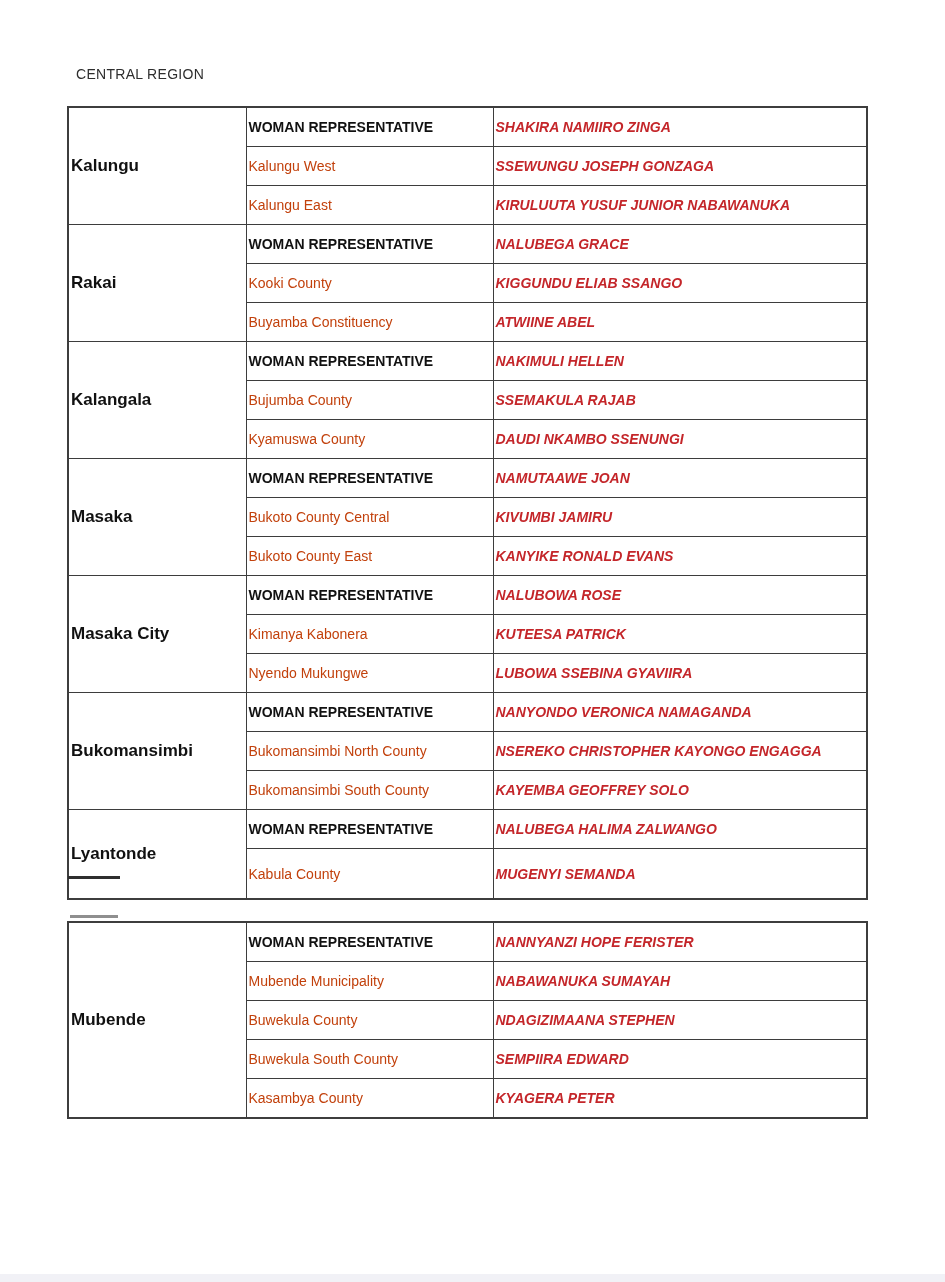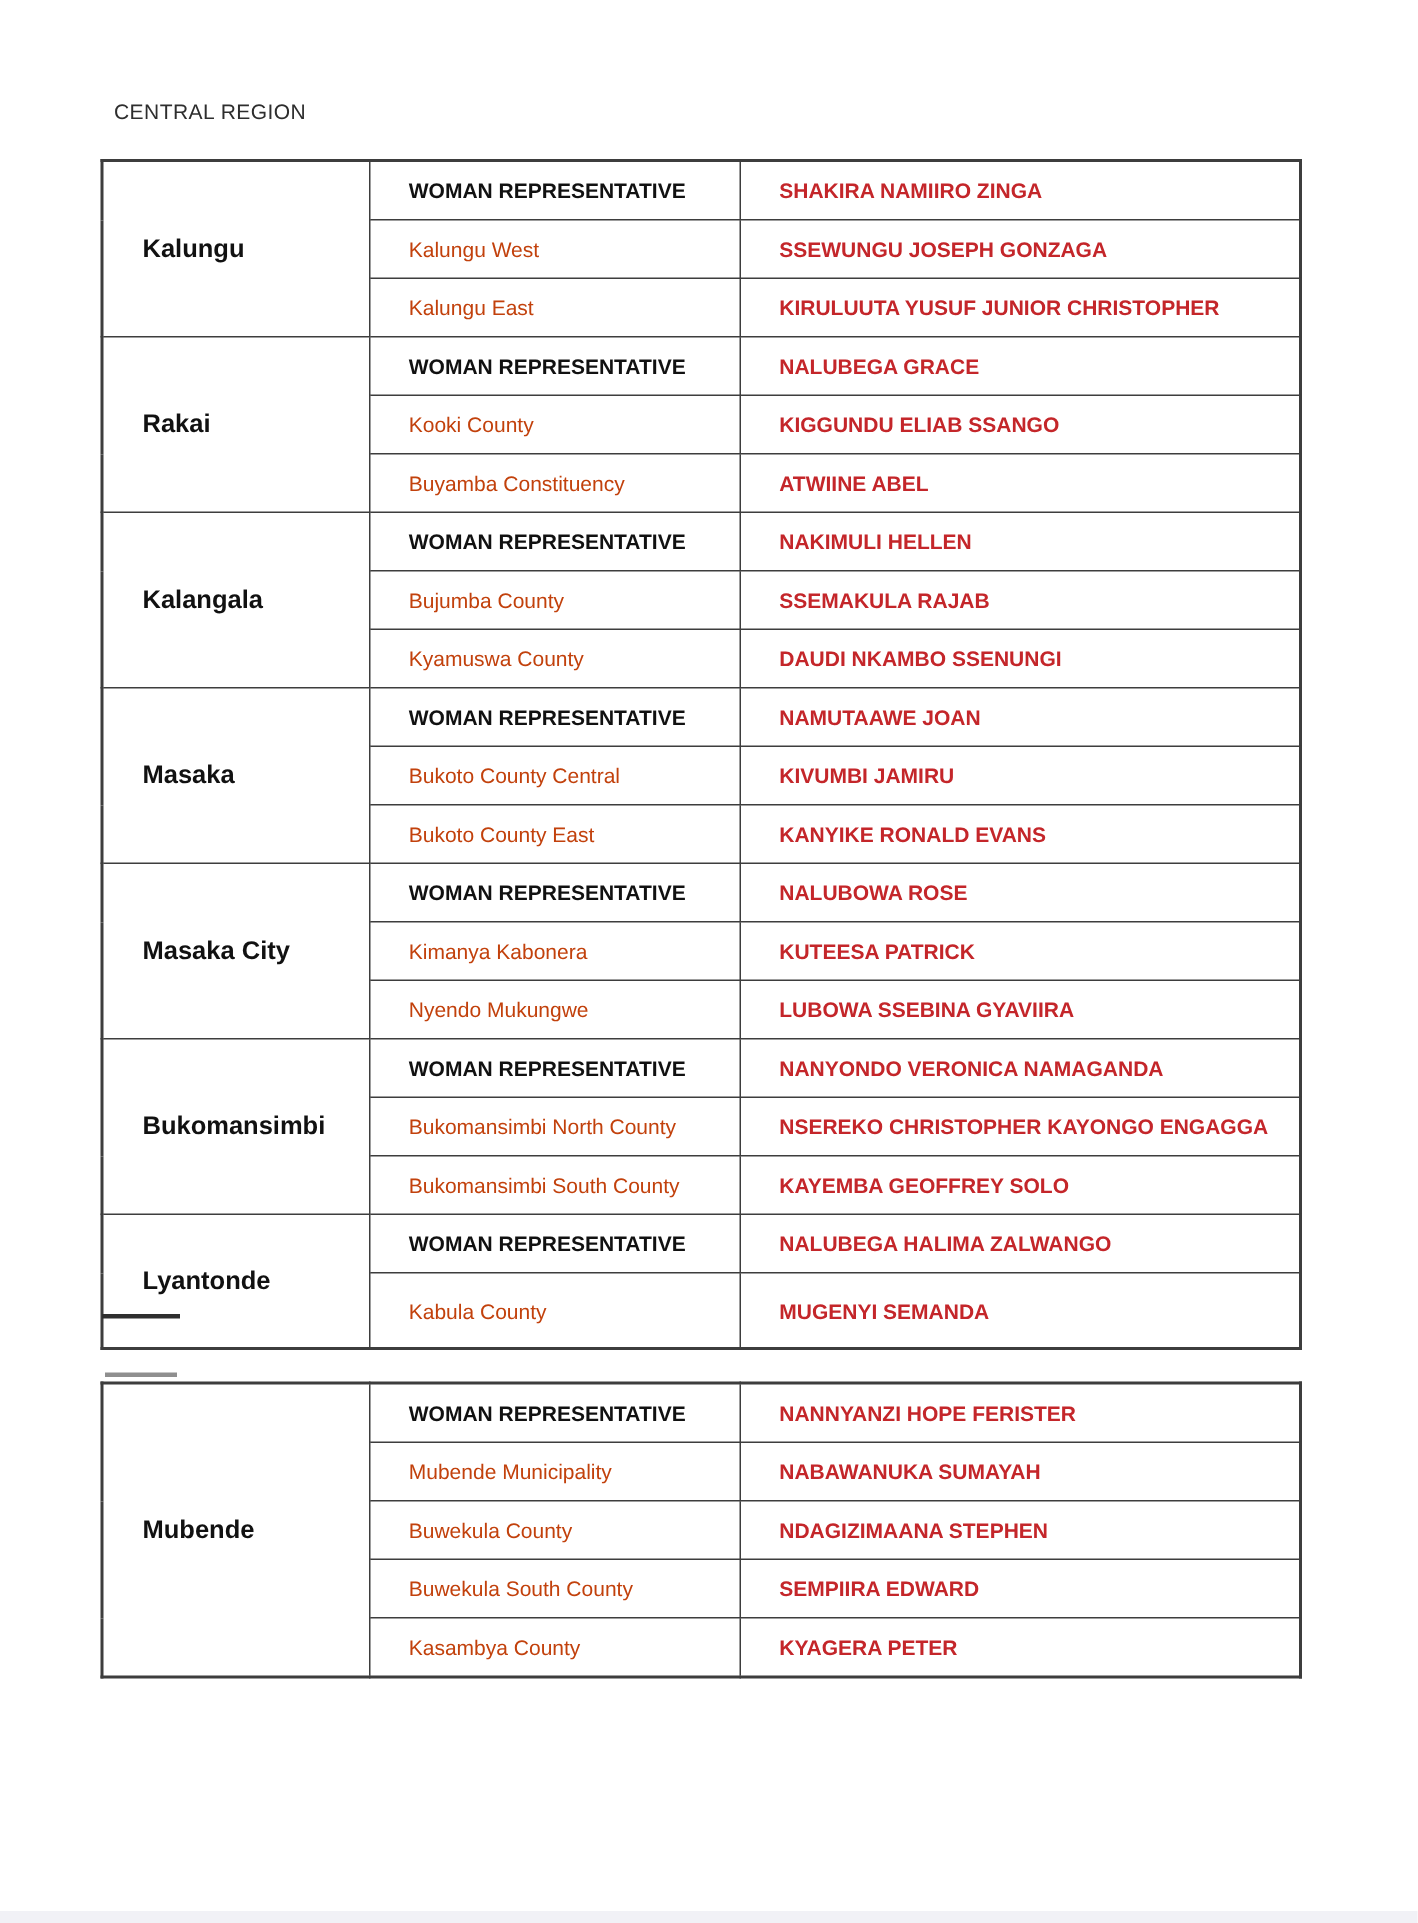--- a/index.html
+++ b/index.html
@@ -13,29 +13,29 @@
   }
   .tbl-wrap{position:absolute;left:67px;}
   #t0-wrap{top:106px;}
   #t1-wrap{top:921px;}
   table.rep-table{
     border-collapse:collapse;table-layout:fixed;width:799px;
     border:2px solid #3d3d3d;
   }
   table.rep-table td{
     border:1.5px solid #3d3d3d;vertical-align:middle;height:38px;
-    padding:0 8px 0 26px;overflow:hidden;white-space:nowrap;
+    padding:0 8px 0 2px;overflow:hidden;white-space:nowrap;
   }
   #t0 tbody tr:last-child td{height:49px;margin-top:13px;}
   td.district{
     font-size:17px;font-weight:700;color:#111111;
   }
   td.label{font-size:14px;color:#c2410c;}
   td.label.office{font-weight:700;color:#111111;}
-  td.name{font-size:14px;font-weight:700;color:var(--accent,#c4262a);}
+  td.name{font-size:14px;font-weight:700;color:var(--accent,#c4262a);font-style:italic;}
   .frag-dark{
     position:absolute;left:68px;top:876px;width:52px;height:3px;background:#2f2f2f;
   }
   .frag-gray{
     position:absolute;left:70px;top:915px;width:48px;height:2.5px;background:#8f8f8f;
   }
   .bottom-strip{
     position:absolute;left:0;top:1274px;width:945px;height:8px;background:#f1f1f6;
   }
 </style>
@@ -56,21 +56,21 @@
           <td class="district" rowspan="3">Kalungu</td>
           <td class="label office">WOMAN REPRESENTATIVE</td>
           <td class="name">SHAKIRA NAMIIRO ZINGA</td>
         </tr>
         <tr>
           <td class="label">Kalungu West</td>
           <td class="name">SSEWUNGU JOSEPH GONZAGA</td>
         </tr>
         <tr>
           <td class="label">Kalungu East</td>
-          <td class="name">KIRULUUTA YUSUF JUNIOR CHRISTOPHER</td>
+          <td class="name">KIRULUUTA YUSUF JUNIOR NABAWANUKA</td>
         </tr>
         <tr>
           <td class="district" rowspan="3">Rakai</td>
           <td class="label office">WOMAN REPRESENTATIVE</td>
           <td class="name">NALUBEGA GRACE</td>
         </tr>
         <tr>
           <td class="label">Kooki County</td>
           <td class="name">KIGGUNDU ELIAB SSANGO</td>
         </tr>

